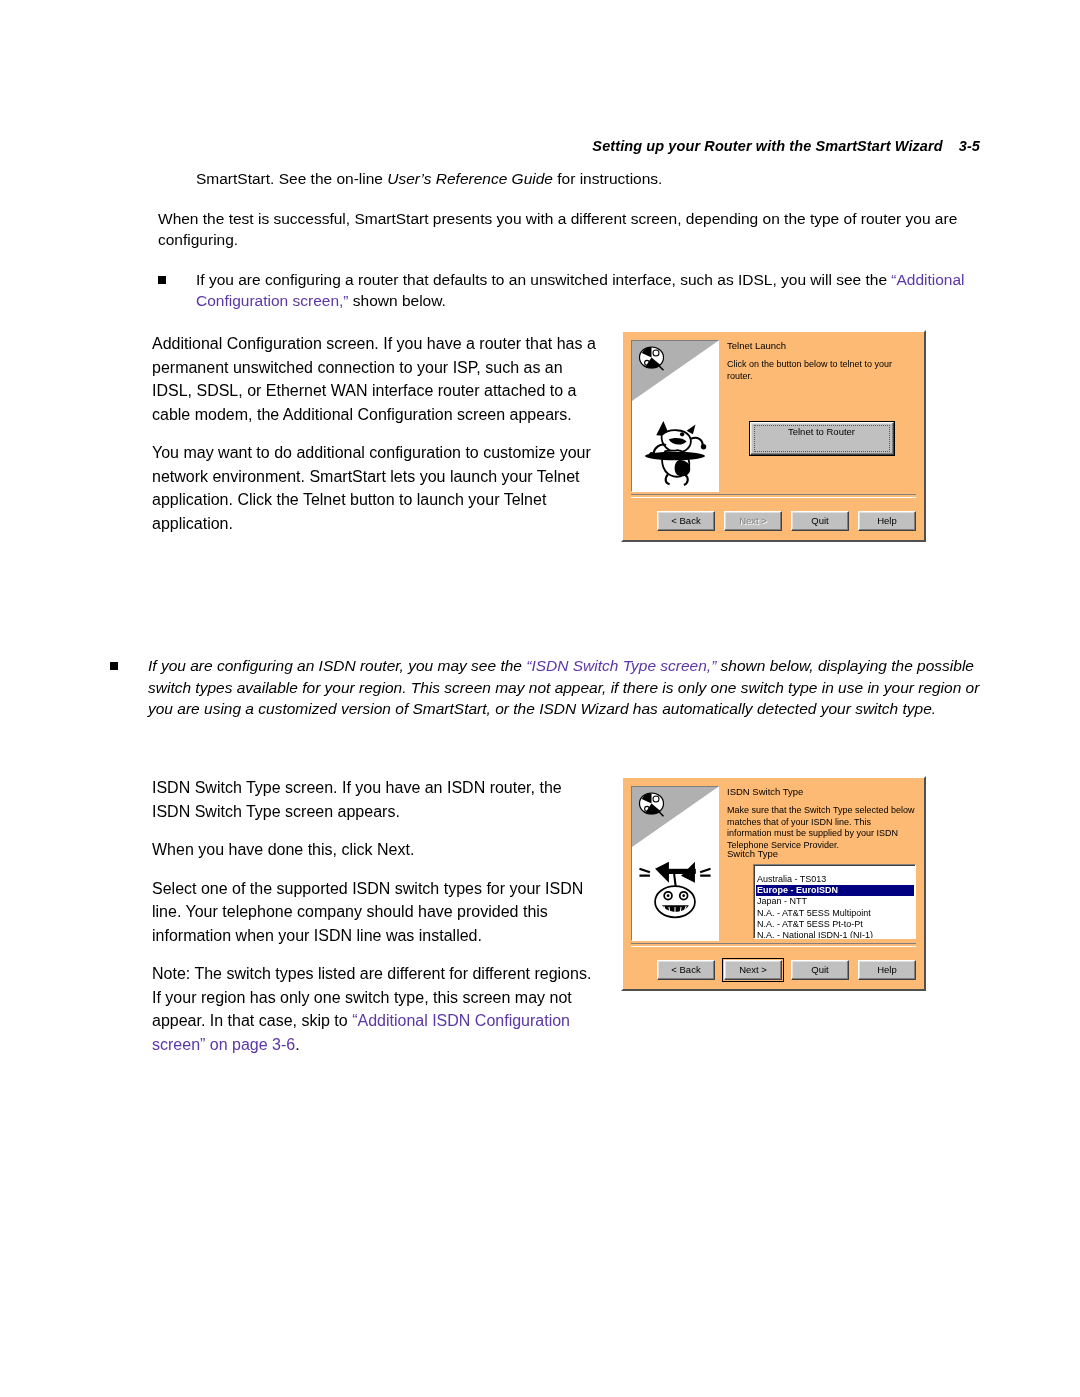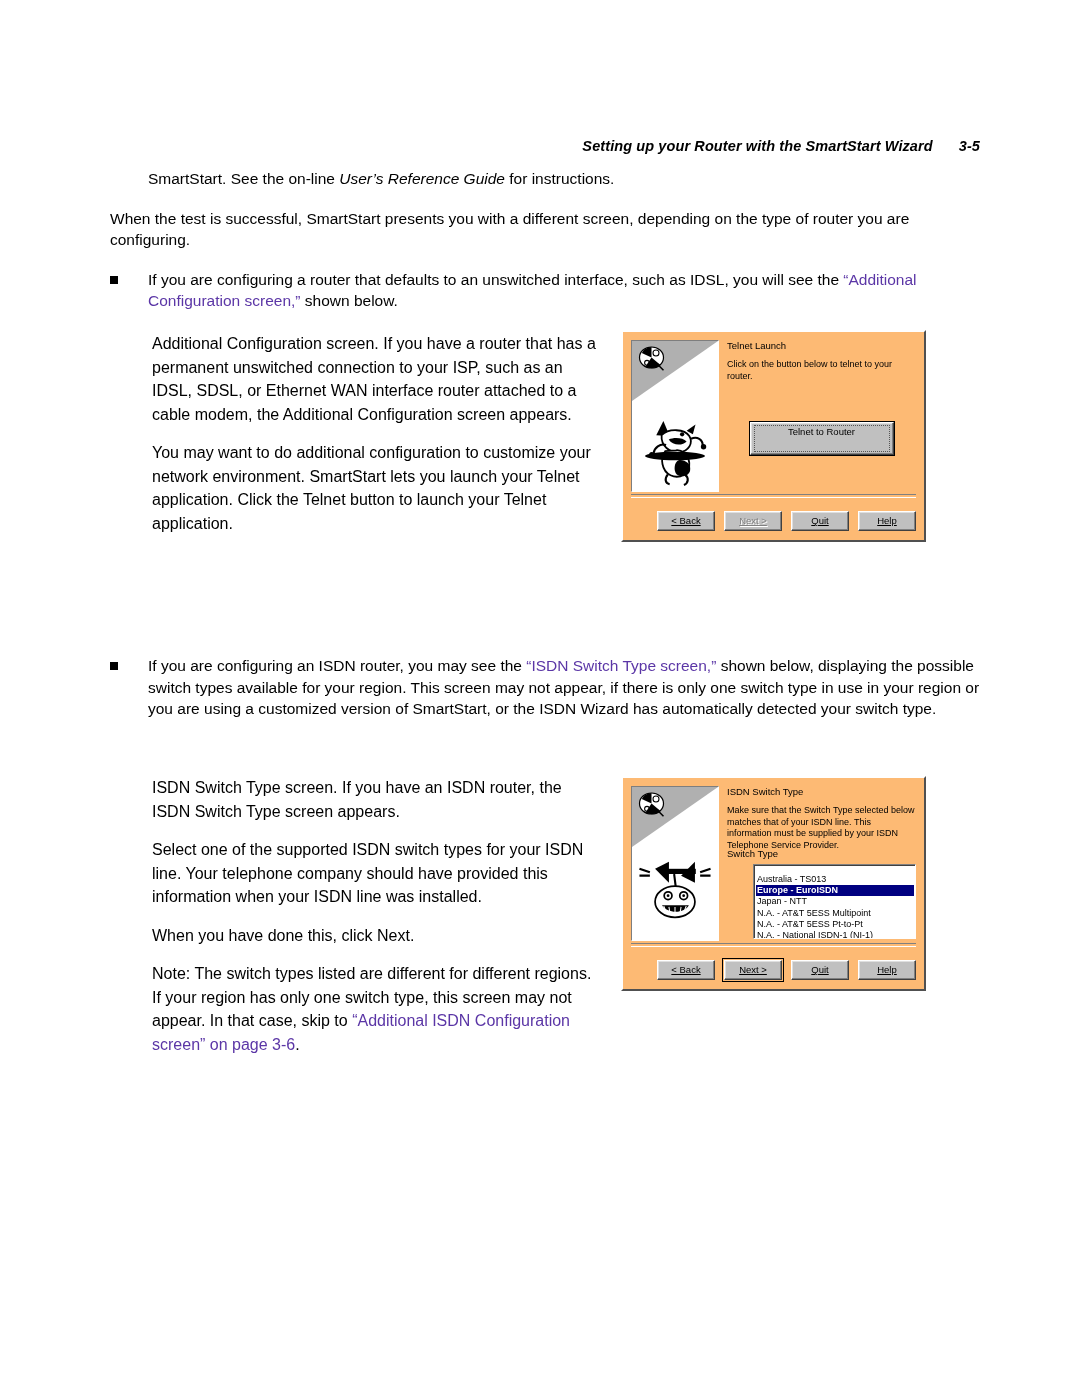--- a/index.html
+++ b/index.html
@@ -28,21 +28,21 @@
     left: 110px;
     top: 138px;
     width: 870px;
     text-align: right;
     font-size: 14.5px;
     font-weight: bold;
     font-style: italic;
     letter-spacing: 0.1px;
   }
   .running-head .folio {
-    margin-left: 26px;
+    margin-left: 16px;
     font-style: italic;
   }
 
   
   .body-col {
     position: absolute;
     left: 110px;
     width: 872px;
     font-size: 15.5px;
     line-height: 21.5px;
@@ -175,21 +175,20 @@
     border-bottom: 1px solid #404040;
     box-shadow: inset -1px -1px 0 #808080, inset 1px 1px 0 #dfdfdf;
     font-size: 9.5px;
     line-height: 18px;
     text-align: center;
     color: #000;
     box-sizing: border-box;
     font-family: "Liberation Sans", sans-serif;
     padding: 0;
     cursor: default;
-    text-decoration: underline;
   }
   .w95btn.disabled {
     color: #808080;
     text-shadow: 1px 1px 0 #ffffff;
   }
   .w95btn.default {
     outline: 1px solid #000000;
     outline-offset: 1px;
   }
   .telnet-btn {
@@ -255,21 +254,21 @@
 </style>
 </head>
 <body>
 
 <div class="page">
 
   <div class="running-head">
     <span>Setting up your Router with the SmartStart Wizard</span><span class="folio">3-5</span>
   </div>
 
-  <div class="body-col" style="top:168px;">
+  <div class="body-col" style="top:168px;margin-left:48px;">
 
     <p class="p-indent"><span>SmartStart. See the on-line </span><span class="ital">User’s Reference Guide</span><span> for instructions.</span></p>
 
     <div class="gap-md"></div>
 
     <p>When the test is successful, SmartStart presents you with a different screen, depending on the type of router you are configuring.</p>
 
     <div class="gap-md"></div>
 
     <div class="bullet-row">
@@ -347,33 +346,33 @@
 
       <div class="btn-row">
         <button class="w95btn">&lt; Back</button>
         <button class="w95btn disabled">Next &gt;</button>
         <button class="w95btn">Quit</button>
         <button class="w95btn">Help</button>
       </div>
     </div>
   </div>
 
-  <div class="body-col" style="top:655px;">
+  <div class="body-col" style="top:655px;font-style:italic;">
     <div class="bullet-row">
       <div class="bullet-mark"><i></i></div>
       <div class="bullet-body">
         <span>If you are configuring an ISDN router, you may see the </span><span class="xref">“ISDN Switch Type screen,”</span><span> shown below, displaying the possible switch types available for your region. This screen may not appear, if there is only one switch type in use in your region or you are using a customized version of SmartStart, or the ISDN Wizard has automatically detected your switch type.</span>
       </div>
     </div>
   </div>
 
   <div class="narrow-col" style="top:776px;">
     <p>ISDN Switch Type screen. If you have an ISDN router, the ISDN Switch Type screen appears.</p>
+    <p>When you have done this, click Next.</p>
     <p>Select one of the supported ISDN switch types for your ISDN line. Your telephone company should have provided this information when your ISDN line was installed.</p>
-    <p>When you have done this, click Next.</p>
     <p><span>Note: The switch types listed are different for different regions. If your region has only one switch type, this screen may not appear. In that case, skip to </span><span class="xref">“Additional ISDN Configuration screen” on page 3-6</span><span>.</span></p>
   </div>
 
   <div class="dialog" style="left:621px; top:776px; width:305px; height:215px;">
     <div class="dlg-inner">
 
       <div class="dlg-art">
         <div class="corner-tri"></div>
         <div class="logo-badge">
           <svg viewBox="0 0 40 34" width="30" height="26">

